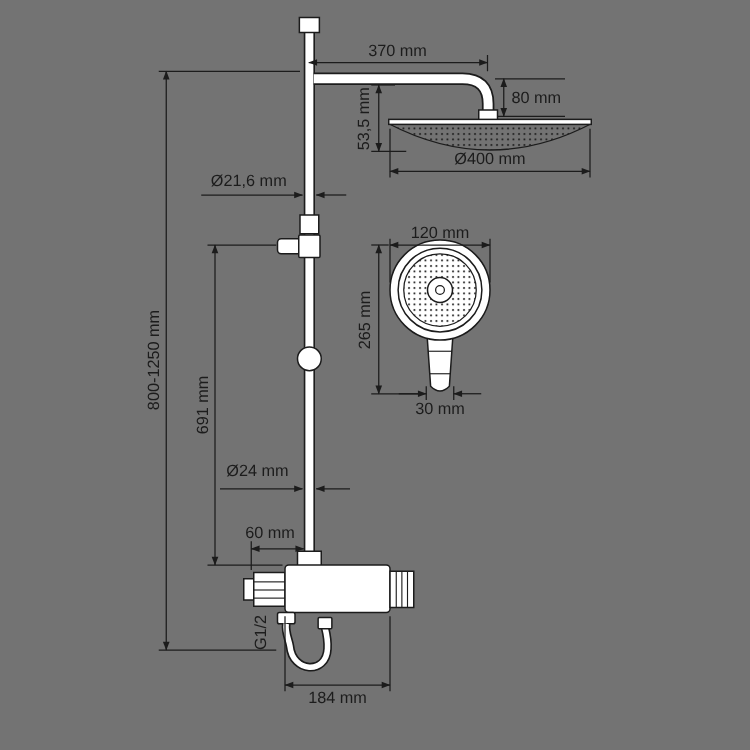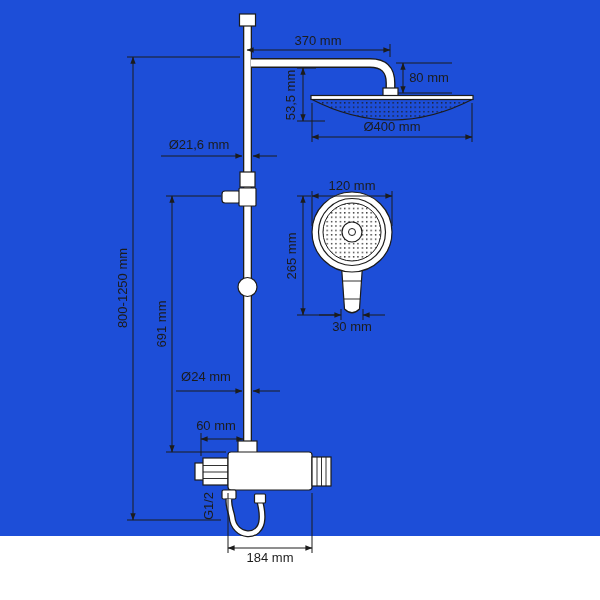--- a/index.html
+++ b/index.html
@@ -1,16 +1,16 @@
 <!DOCTYPE html>
 <html><head>
 <meta charset="utf-8">
 <style>
   html,body{margin:0;padding:0;background:#ffffff;width:600px;height:600px;overflow:hidden}
-  .stage{width:600px;height:536px;background:#1d4ed8;position:relative}
+  .stage{width:600px;height:600px;background:#737373;position:relative}
   svg{display:block}
   .part{fill:#ffffff;stroke:#1c1c1c;stroke-width:1.2}
   .hair{stroke:#1c1c1c;stroke-width:0.9;fill:none}
   .dim line{stroke:#1c1c1c;stroke-width:1;fill:none}
   text{font-family:"Liberation Sans",sans-serif;font-size:13px;fill:#1c1c1c}
 </style>
 </head>
 <body>
 
 <div class="stage">

